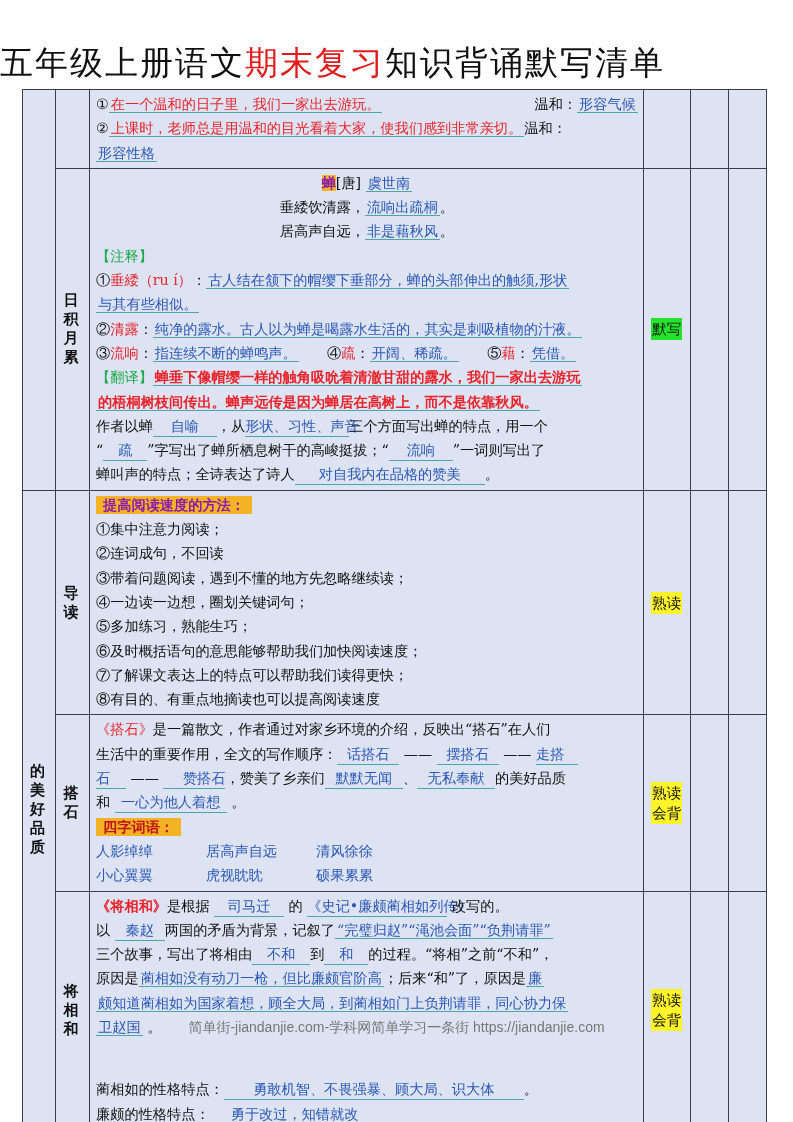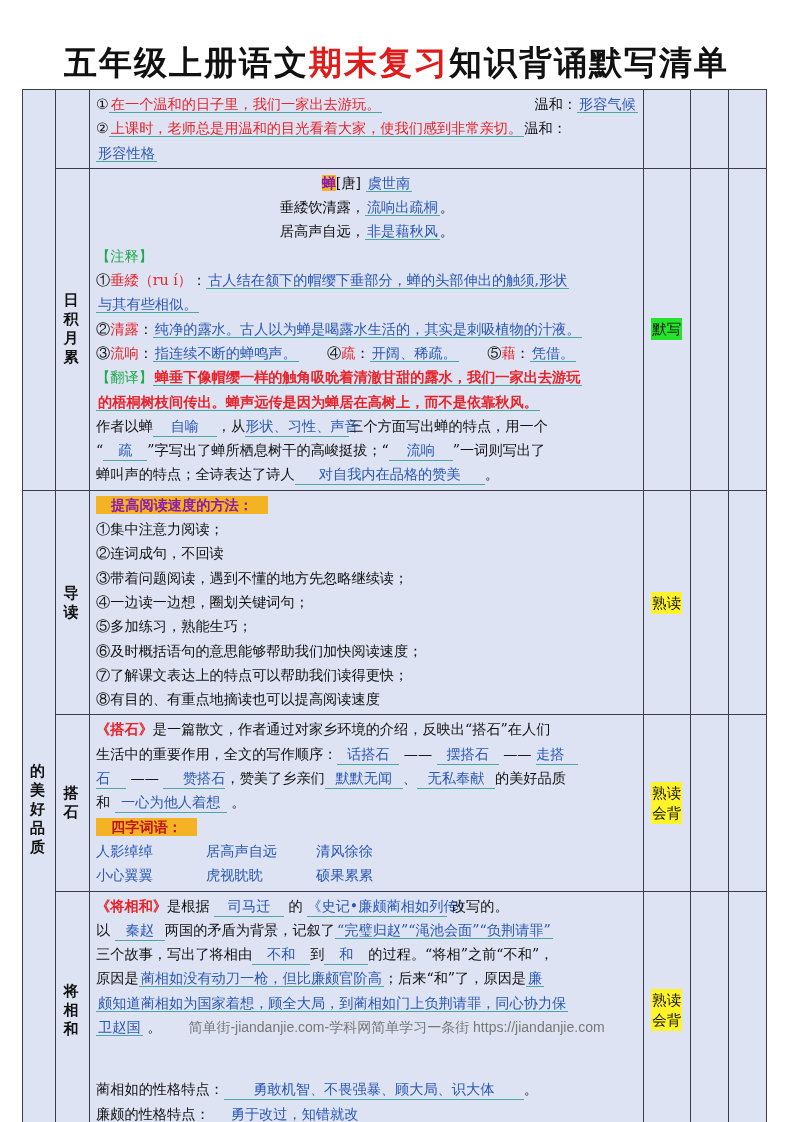--- a/index.html
+++ b/index.html
@@ -1,22 +1,22 @@
 <!DOCTYPE html>
 <html><head>
 <meta charset="utf-8">
 <style>
   html, body { margin: 0; padding: 0; }
   body {
     width: 793px; height: 1122px; background: #ffffff; position: relative; overflow: hidden;
     font-family: "DejaVu Serif", "Liberation Serif", serif; color: #111;
   }
   .title {
-    position: absolute; left: 0; top: 40px; width: 793px; text-align: center;
-    font-size: 33px; font-weight: bold; letter-spacing: 2px; color: #111; line-height: 46px;
+    position: absolute; left: 0; top: 40px; width: 793px; text-align: left;
+    font-size: 33px; font-weight: normal; letter-spacing: 2px; color: #111; line-height: 46px;
   }
   .title .red { color: #e01b1b; }
   table.main {
     position: absolute; left: 22px; top: 89px; width: 745px;
     border-collapse: collapse; table-layout: fixed; background: #dde3f3;
   }
   table.main td {
     border: 1.3px solid #3c3c4c; vertical-align: middle; padding: 0;
   }
   .c-unit { width: 33px; }
@@ -31,21 +31,21 @@
   }
   .content { padding: 2px 5px 3px 6px; font-size: 14.2px; line-height: 24.3px; }
   .line { white-space: nowrap; }
   .center { text-align: center; }
   .red { color: #e8232a; }
   .blue { color: #2a58b4; }
   .green { color: #1faa4b; }
   .u { border-bottom: 1.4px solid #4aa8a0; padding: 0 2px; }
   .ufill { border-bottom: 1.4px solid #4aa8a0; display: inline-block; text-align: center; color: #2a58b4; line-height: 20px; }
   .hl-orange { background: #f4b325; }
-  .hl-title { background: #f4b325; color: #8a1bb0; font-weight: bold; padding: 1px 15px; }
+  .hl-title { background: #f4b325; color: #8a1bb0; font-weight: bold; padding: 1px 7px; }
   .badge-wrap { text-align: center; }
   .badge {
     display: inline-block; font-size: 14.5px; line-height: 20px; padding: 1px 1px;
     font-family: "DejaVu Sans", "Liberation Sans", sans-serif; color: #111;
   }
   .badge.green { background: #25e22a; color: #111; }
   .badge.yellow { background: #fff42a; color: #111; }
   .words span { display: inline-block; width: 110px; color: #2a58b4; }
   .right { float: right; }
   .footer {
@@ -134,21 +134,21 @@
     <td></td>
     <td></td>
   </tr>
 
   <tr style="height:172px;">
     <td>
           <div class="vert">搭石</div>
         </td>
     <td>
       <div class="content">
-        <div class="line"><span class="red" style="font-weight:bold;">《搭石》</span><span>是一篇散文，作者通过对家乡环境的介绍，反映出“搭石”在人们</span></div>
+        <div class="line"><span class="red" style="font-weight:normal;">《搭石》</span><span>是一篇散文，作者通过对家乡环境的介绍，反映出“搭石”在人们</span></div>
         <div class="line"><span>生活中的重要作用，全文的写作顺序：</span><span class="ufill" style="width:62px;">话搭石</span> <span>——</span> <span class="ufill" style="width:62px;">摆搭石</span> <span>——</span> <span class="ufill" style="width:42px;text-align:left;">走搭</span></div>
         <div class="line"><span class="ufill" style="width:30px;text-align:left;">石</span> <span>——</span> <span class="ufill" style="width:62px;text-align:right;">赞搭石</span><span>，赞美了乡亲们</span><span class="ufill" style="width:78px;">默默无闻</span><span>、</span><span class="ufill" style="width:78px;">无私奉献</span><span>的美好品质</span></div>
         <div class="line"><span>和</span> <span class="ufill" style="width:112px;">一心为他人着想</span> <span>。</span></div>
         <div class="line"><span class="hl-title" style="color:#c0121a;">四字词语：</span></div>
         <div class="line words"><span>人影绰绰</span><span>居高声自远</span><span>清风徐徐</span></div>
         <div class="line words"><span>小心翼翼</span><span>虎视眈眈</span><span>硕果累累</span></div>
       </div>
     </td>
     <td class="badge-wrap"><span class="badge yellow"><span>熟读</span><br><span>会背</span></span></td>
     <td></td>

